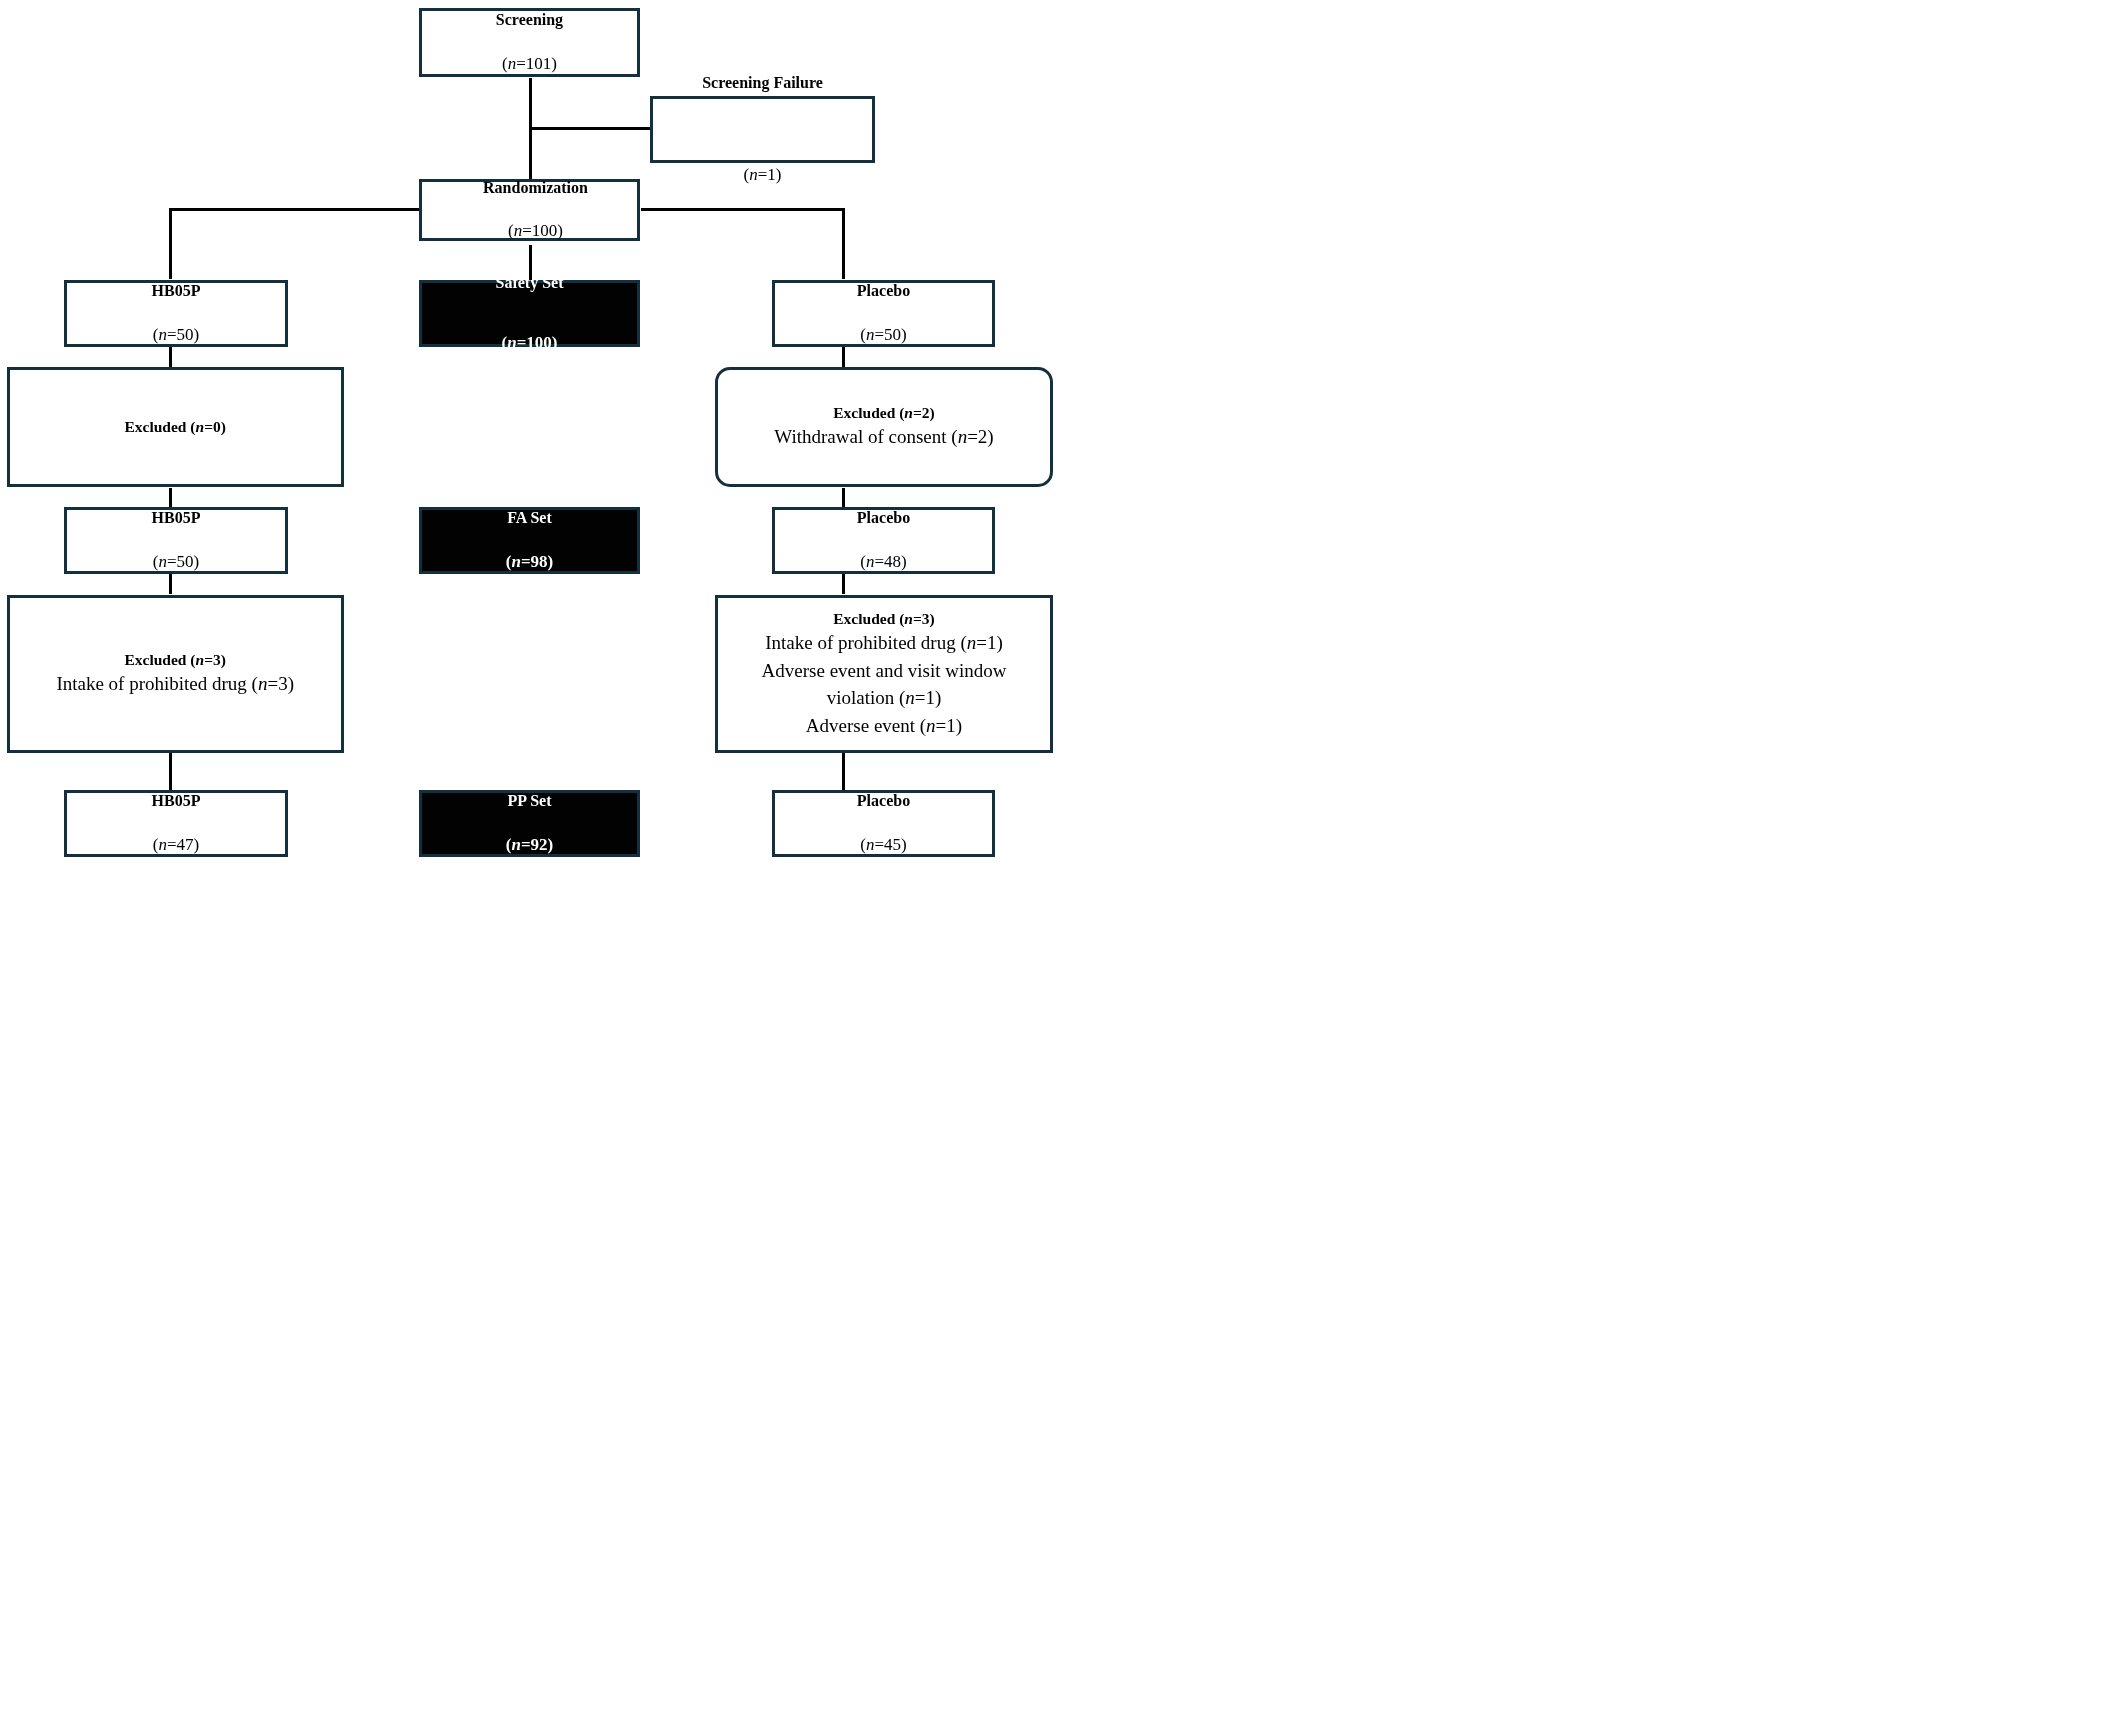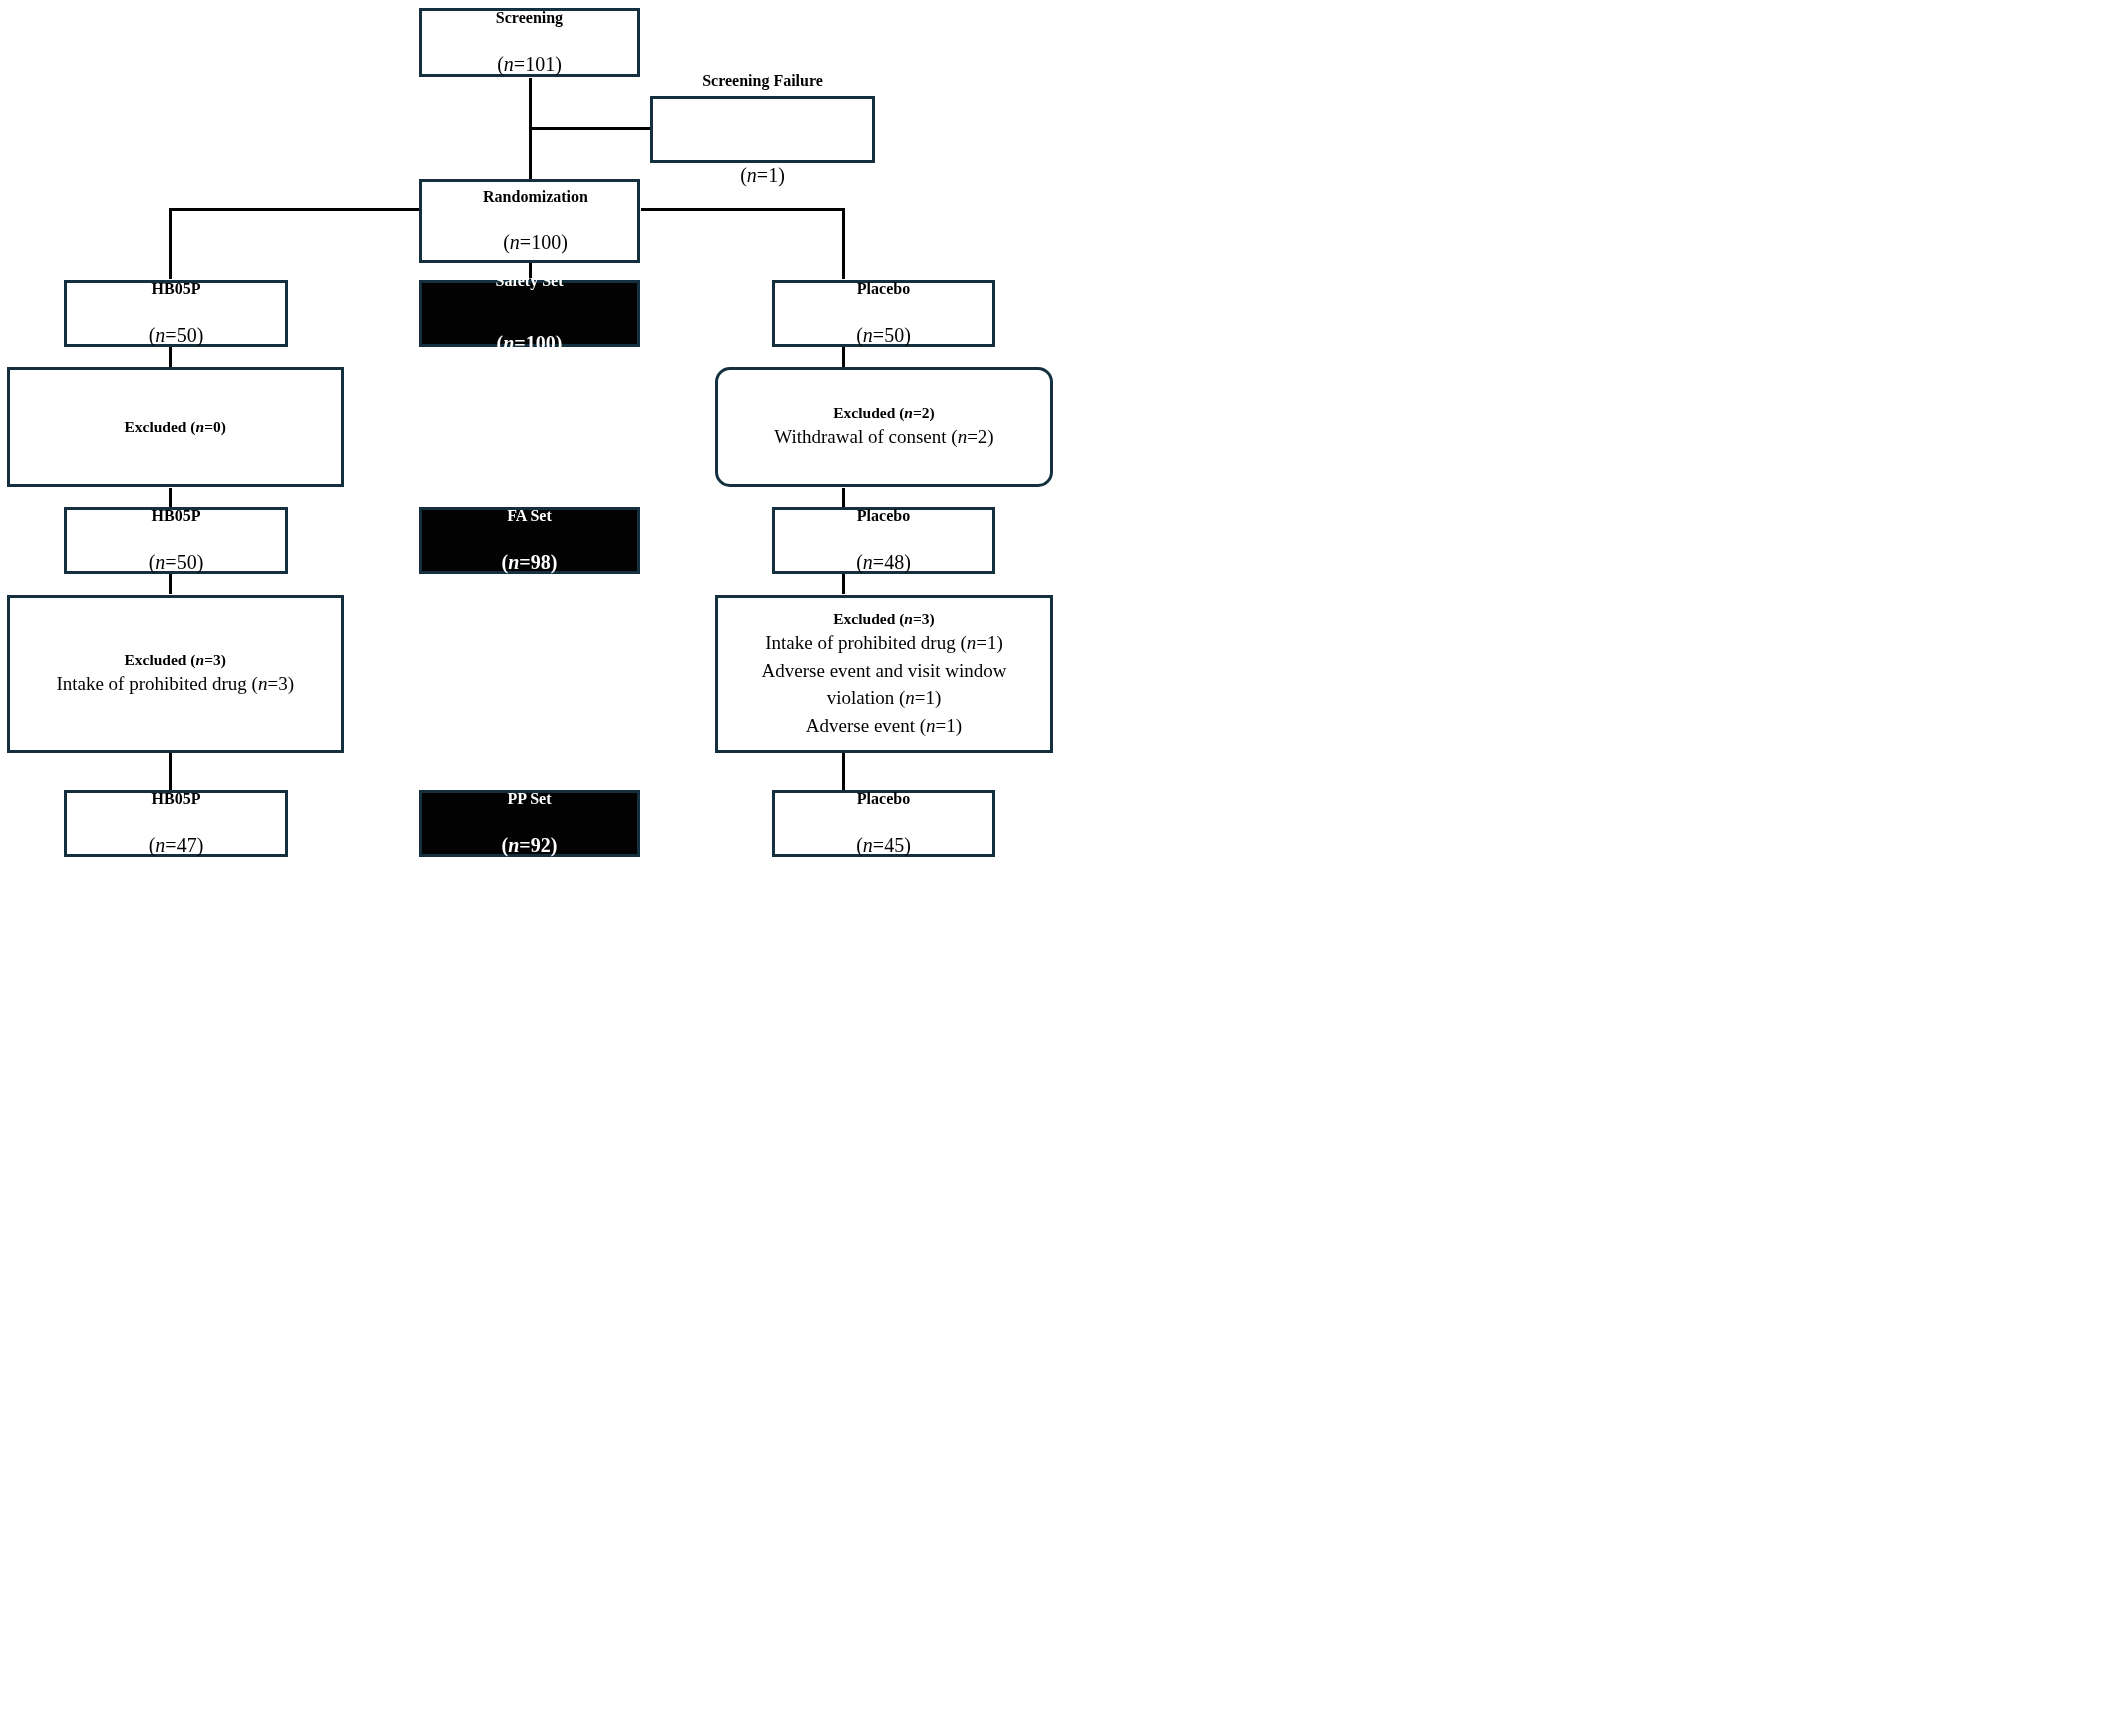--- a/index.html
+++ b/index.html
@@ -26,21 +26,21 @@
   .node.filled {
     background: #020202;
     color: #ffffff;
   }
   .title {
     font-weight: 700;
     font-size: 16px;
     text-align: center;
   }
   .sub {
-    font-size: 20px;
+    font-size: 17px;
     margin-top: 22px;
   }
   .filled .sub { font-weight: 700; }
   .excluded .title { font-size: 15.5px; }
   .reason {
     font-size: 19px;
     line-height: 1.45;
   }
   .excluded { padding: 6.7px 8px; }
   .connector {
@@ -75,21 +75,21 @@
   <div class="node" style="left:419px; top:8px; width:221px; height:69px;">
     <div class="title">Screening</div>
     <div class="sub">(<i>n</i>=101)</div>
   </div>
 
   <div class="node" style="left:650px; top:96px; width:225px; height:67px;gap:48px;">
     <div class="title">Screening Failure</div>
     <div class="sub">(<i>n</i>=1)</div>
   </div>
 
-  <div class="node" style="left:419px; top:179px; width:221px; height:84px;padding-left:12px;">
+  <div class="node" style="left:419px; top:179px; width:221px; height:62px;padding-left:12px;">
     <div class="title">Randomization</div>
     <div class="sub">(<i>n</i>=100)</div>
   </div>
 
   <div class="node" style="left:64px; top:280px; width:224px; height:67px;">
     <div class="title">HB05P</div>
     <div class="sub">(<i>n</i>=50)</div>
   </div>
 
   <div class="node filled" style="left:419px; top:280px; width:221px; height:67px;gap:17px;">

